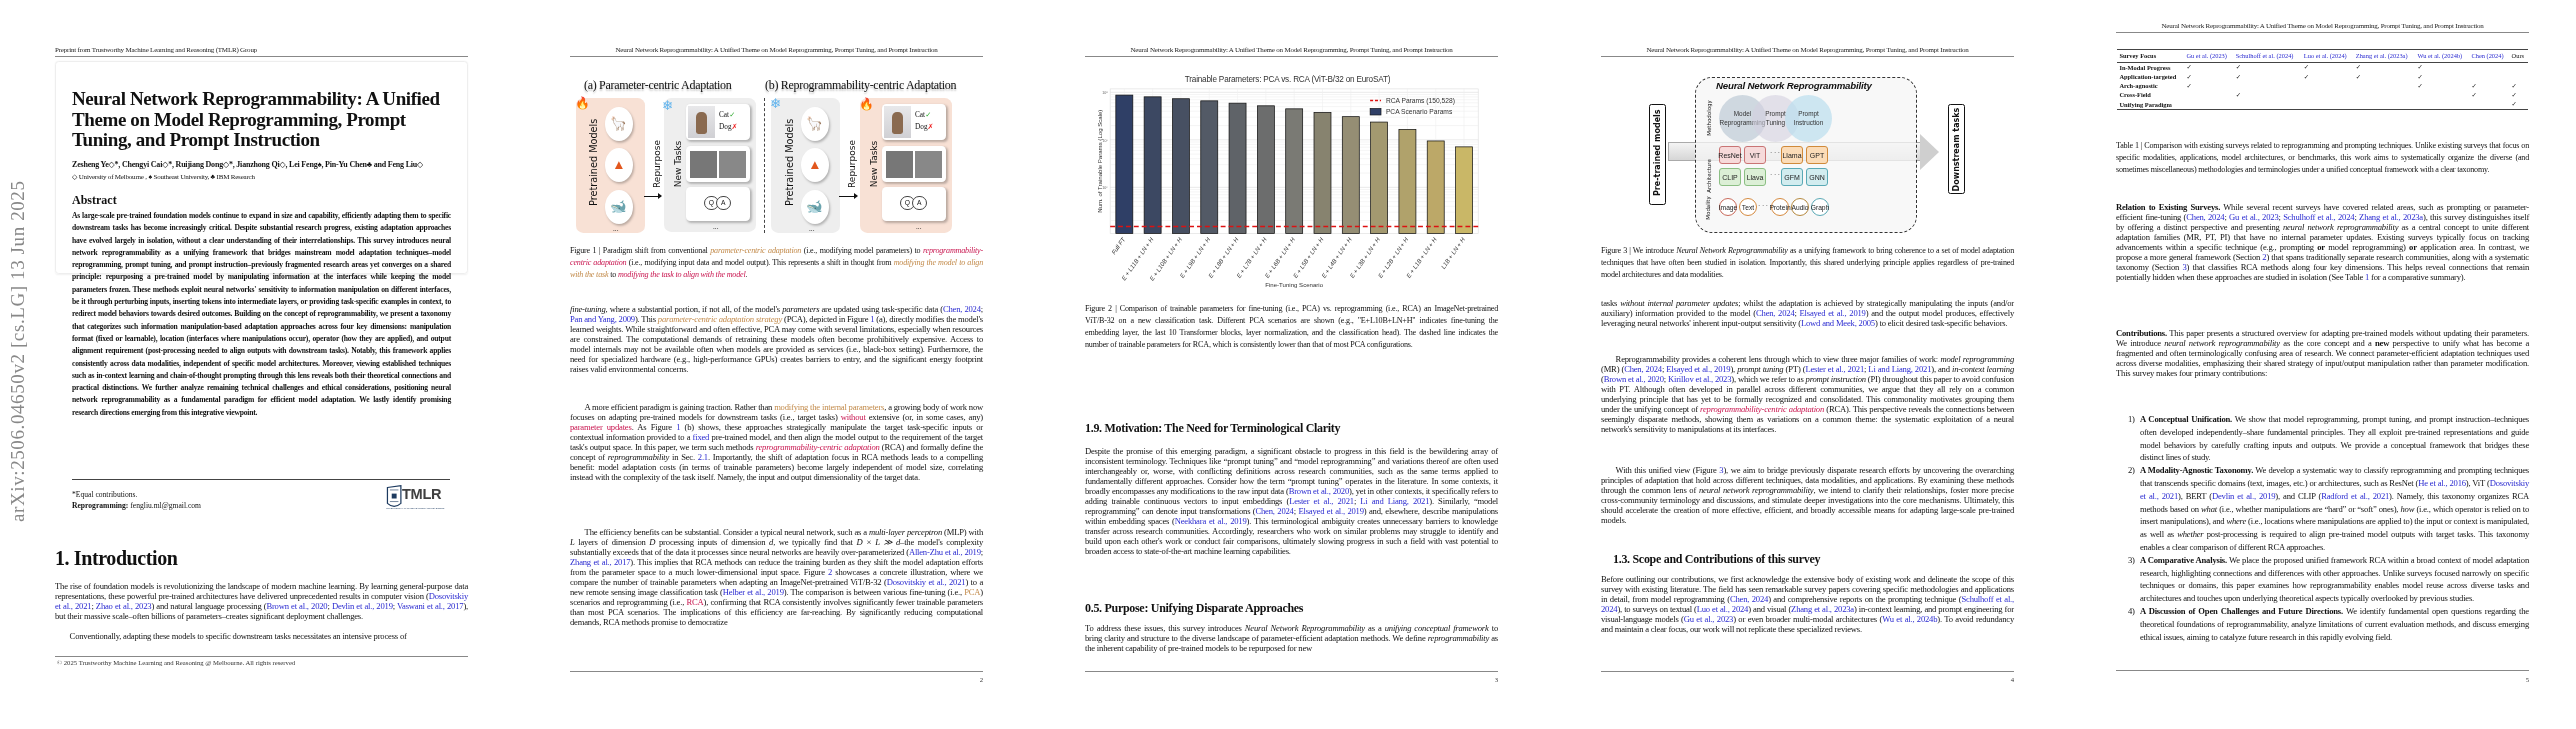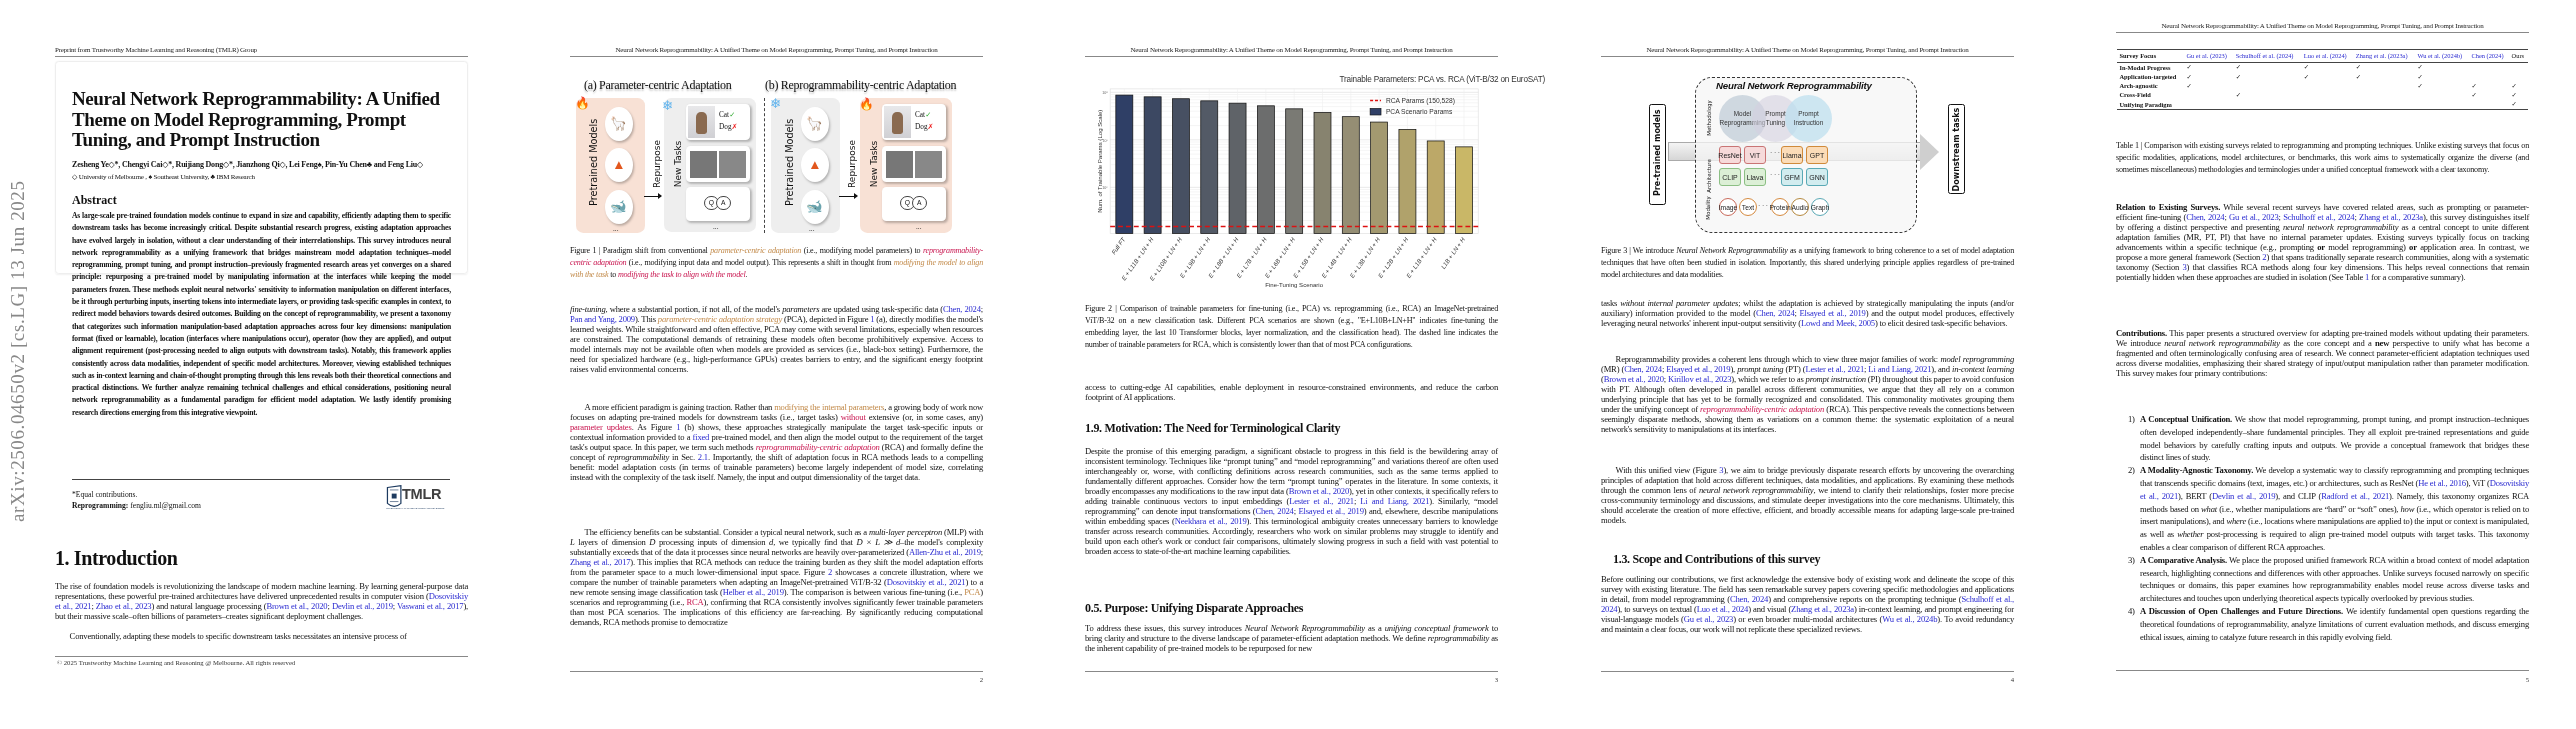--- a/index.html
+++ b/index.html
@@ -162,21 +162,21 @@
   <p class="caption inner" style="top:245px"><span>Figure 1 | Paradigm shift from conventional </span><span class="orange" style="font-style: italic;">parameter-centric adaptation</span><span> (i.e., modifying model parameters) to </span><span class="crimson" style="font-style: italic;">reprogrammability-centric adaptation</span><span> (i.e., modifying input data and model output). This represents a shift in thought from </span><span class="orange" style="font-style: italic;">modifying the model to align with the task</span><span> to </span><span class="crimson" style="font-style: italic;">modifying the task to align with the model</span><span>.</span></p>
   <p class="body inner" style="top:304px"><span style="font-style: italic;">fine-tuning</span><span>, where a substantial portion, if not all, of the model's </span><span style="font-style: italic;">parameters</span><span> are updated using task-specific data (</span><span class="cite">Chen, 2024</span><span>; </span><span class="cite">Pan and Yang, 2009</span><span>). This </span><span class="orange" style="font-style: italic;">parameter-centric adaptation strategy</span><span> (PCA), depicted in Figure </span><span class="cite">1</span><span> (a), directly modifies the model's learned weights. While straightforward and often effective, PCA may come with several limitations, especially when resources are constrained. The computational demands of retraining these models often become prohibitively expensive. Access to model internals may not be available often when models are provided as services (i.e., black-box setting). Furthermore, the need for specialized hardware (e.g., high-performance GPUs) creates barriers to entry, and the significant energy footprint raises valid environmental concerns.</span></p>
   <p class="body ind inner" style="top:402px"><span>A more efficient paradigm is gaining traction. Rather than </span><span class="orange">modifying the internal parameters</span><span>, a growing body of work now focuses on adapting pre-trained models for downstream tasks (i.e., target tasks) </span><span class="crimson">without</span><span> extensive (or, in some cases, any) </span><span class="crimson">parameter updates</span><span>. As Figure </span><span class="cite">1</span><span> (b) shows, these approaches strategically manipulate the target task-specific inputs or contextual information provided to a </span><span class="cite">fixed</span><span> pre-trained model, and then align the model output to the requirement of the target task's output space. In this paper, we term such methods </span><span class="crimson" style="font-style: italic;">reprogrammability-centric adaptation</span><span> (RCA) and formally define the concept of </span><span style="font-style: italic;">reprogrammability</span><span> in Sec. </span><span class="cite">2.1</span><span>. Importantly, the shift of adaptation focus in RCA methods leads to a compelling benefit: model adaptation costs (in terms of trainable parameters) become largely independent of model size, correlating instead with the complexity of the task itself. Namely, the input and output dimensionality of the target data.</span></p>
   <p class="body ind inner" style="top:527px"><span>The efficiency benefits can be substantial. Consider a typical neural network, such as a </span><span style="font-style: italic;">multi-layer perceptron</span><span> (MLP) with </span><span style="font-style: italic;">L</span><span> layers of dimension </span><span style="font-style: italic;">D</span><span> processing inputs of dimension </span><span style="font-style: italic;">d</span><span>, we typically find that </span><span style="font-style: italic;">D × L ≫ d</span><span>–the model's complexity substantially exceeds that of the data it processes since neural networks are heavily over-parameterized (</span><span class="cite">Allen-Zhu et al., 2019</span><span>; </span><span class="cite">Zhang et al., 2017</span><span>). This implies that RCA methods can reduce the training burden as they shift the model adaptation efforts from the parameter space to a much lower-dimensional input space. Figure </span><span class="cite">2</span><span> showcases a concrete illustration, where we compare the number of trainable parameters when adapting an ImageNet-pretrained ViT/B-32 (</span><span class="cite">Dosovitskiy et al., 2021</span><span>) to a new remote sensing image classification task (</span><span class="cite">Helber et al., 2019</span><span>). The comparison is between various fine-tuning (i.e., </span><span class="orange">PCA</span><span>) scenarios and reprogramming (i.e., </span><span class="crimson">RCA</span><span>), confirming that RCA consistently involves significantly fewer trainable parameters than most PCA scenarios. The implications of this efficiency are far-reaching. By significantly reducing computational demands, RCA methods promise to democratize</span></p>
   <div class="footline" style="top:671px"></div>
   <div class="pagenum" style="top:676px">2</div>
 </div>
 
 <div class="page p3">
   <div class="runhead">Neural Network Reprogrammability: A Unified Theme on Model Reprogramming, Prompt Tuning, and Prompt Instruction</div>
-  <div class="chart-title" style="left:0;width:515px;text-align:right;top:75px">Trainable Parameters: PCA vs. RCA (ViT-B/32 on EuroSAT)</div>
+  <div class="chart-title" style="left:0;width:515px;text-align:center;top:75px">Trainable Parameters: PCA vs. RCA (ViT-B/32 on EuroSAT)</div>
   <svg id="chart" width="515" height="207" style="position:absolute;left:0;top:85px" viewBox="0 0 848 340">
       <rect x="132" y="6" width="606" height="238" fill="#fff" stroke="#ddd"></rect>
       <line x1="132" x2="738" y1="222.75042317214331" y2="222.75042317214331" stroke="#efefef" stroke-width="1"></line>
       <line x1="132" x2="738" y1="208.97565109594922" y2="208.97565109594922" stroke="#efefef" stroke-width="1"></line>
       <line x1="132" x2="738" y1="199.2022947720968" y2="199.2022947720968" stroke="#efefef" stroke-width="1"></line>
       <line x1="132" x2="738" y1="191.62149065810684" y2="191.62149065810684" stroke="#efefef" stroke-width="1"></line>
       <line x1="132" x2="738" y1="185.4275226959027" y2="185.4275226959027" stroke="#efefef" stroke-width="1"></line>
       <line x1="132" x2="738" y1="180.1905974030748" y2="180.1905974030748" stroke="#efefef" stroke-width="1"></line>
       <line x1="132" x2="738" y1="175.65416637205027" y2="175.65416637205027" stroke="#efefef" stroke-width="1"></line>
       <line x1="132" x2="738" y1="171.65275061970863" y2="171.65275061970863" stroke="#efefef" stroke-width="1"></line>
@@ -243,21 +243,20 @@
       <text x="716.6923076923076" y="254" font-size="10" font-style="italic" fill="#333" text-anchor="end" transform="rotate(-55 716.6923076923076 254)">L1B + LN + H</text>
       <line x1="132" x2="738" y1="232.40440532790154" y2="232.40440532790154" stroke="#dd1111" stroke-width="2.5" stroke-dasharray="8 5"></line>
       <line x1="560" x2="578" y1="25" y2="25" stroke="#dd1111" stroke-width="2.5" stroke-dasharray="5 3"></line>
       <text x="586" y="29" font-size="11" fill="#333">RCA Params (150,528)</text>
       <rect x="560" y="38" width="18" height="11" fill="#2f3f66" stroke="#111"></rect>
       <text x="586" y="48" font-size="11" fill="#333">PCA Scenario Params</text>
       <text x="118" y="125" font-size="10" fill="#333" text-anchor="middle" transform="rotate(-90 118 125)">Num. of Trainable Params (Log Scale)</text>
       <text x="435" y="333" font-size="10" fill="#333" text-anchor="middle">Fine-Tuning Scenario</text>
     </svg>
   <p class="caption inner" style="top:303px">Figure 2 | Comparison of trainable parameters for fine-tuning (i.e., PCA) vs. reprogramming (i.e., RCA) an ImageNet-pretrained ViT/B-32 on a new classification task. Different PCA scenarios are shown (e.g., "E+L10B+LN+H" indicates fine-tuning the embedding layer, the last 10 Transformer blocks, layer normalization, and the classification head). The dashed line indicates the number of trainable parameters for RCA, which is consistently lower than that of most PCA configurations.</p>
-  <p class="body inner" style="top:382px">access to cutting-edge AI capabilities, enable deployment in resource-constrained environments, and reduce the carbon footprint of AI applications.</p>
   <h3 class="sub" style="position:absolute;left:55px;top:421px">1.9.  Motivation: The Need for Terminological Clarity</h3>
   <p class="body inner" style="top:446px"><span>Despite the promise of this emerging paradigm, a significant obstacle to progress in this field is the bewildering array of inconsistent terminology. Techniques like “prompt tuning” and “model reprogramming” and variations thereof are often used interchangeably or, worse, with conflicting definitions across research communities, such as the same terms applied to fundamentally different approaches. Consider how the term “prompt tuning” operates in the literature. In some contexts, it broadly encompasses any modifications to the raw input data (</span><span class="cite">Brown et al., 2020</span><span>), yet in other contexts, it specifically refers to adding trainable continuous vectors to input embeddings (</span><span class="cite">Lester et al., 2021</span><span>; </span><span class="cite">Li and Liang, 2021</span><span>). Similarly, “model reprogramming” can denote input transformations (</span><span class="cite">Chen, 2024</span><span>; </span><span class="cite">Elsayed et al., 2019</span><span>) and, elsewhere, describe manipulations within embedding spaces (</span><span class="cite">Neekhara et al., 2019</span><span>). This terminological ambiguity creates unnecessary barriers to knowledge transfer across research communities. Accordingly, researchers who work on similar problems may struggle to identify and build upon each other's work or conduct fair comparisons, ultimately slowing progress in such a field with vast potential to broaden access to state-of-the-art machine learning capabilities.</span></p>
   <h3 class="sub" style="position:absolute;left:55px;top:601px">0.5.  Purpose: Unifying Disparate Approaches</h3>
   <p class="body inner" style="top:623px"><span>To address these issues, this survey introduces </span><span style="font-style: italic;">Neural Network Reprogrammability</span><span> as a </span><span style="font-style: italic;">unifying conceptual framework</span><span> to bring clarity and structure to the diverse landscape of parameter-efficient adaptation methods. We define </span><span style="font-style: italic;">reprogrammability</span><span> as the inherent capability of pre-trained models to be repurposed for new</span></p>
   <div class="footline" style="top:671px"></div>
   <div class="pagenum" style="top:676px">3</div>
 </div>
 
 <div class="page p4">
   <div class="runhead">Neural Network Reprogrammability: A Unified Theme on Model Reprogramming, Prompt Tuning, and Prompt Instruction</div>

